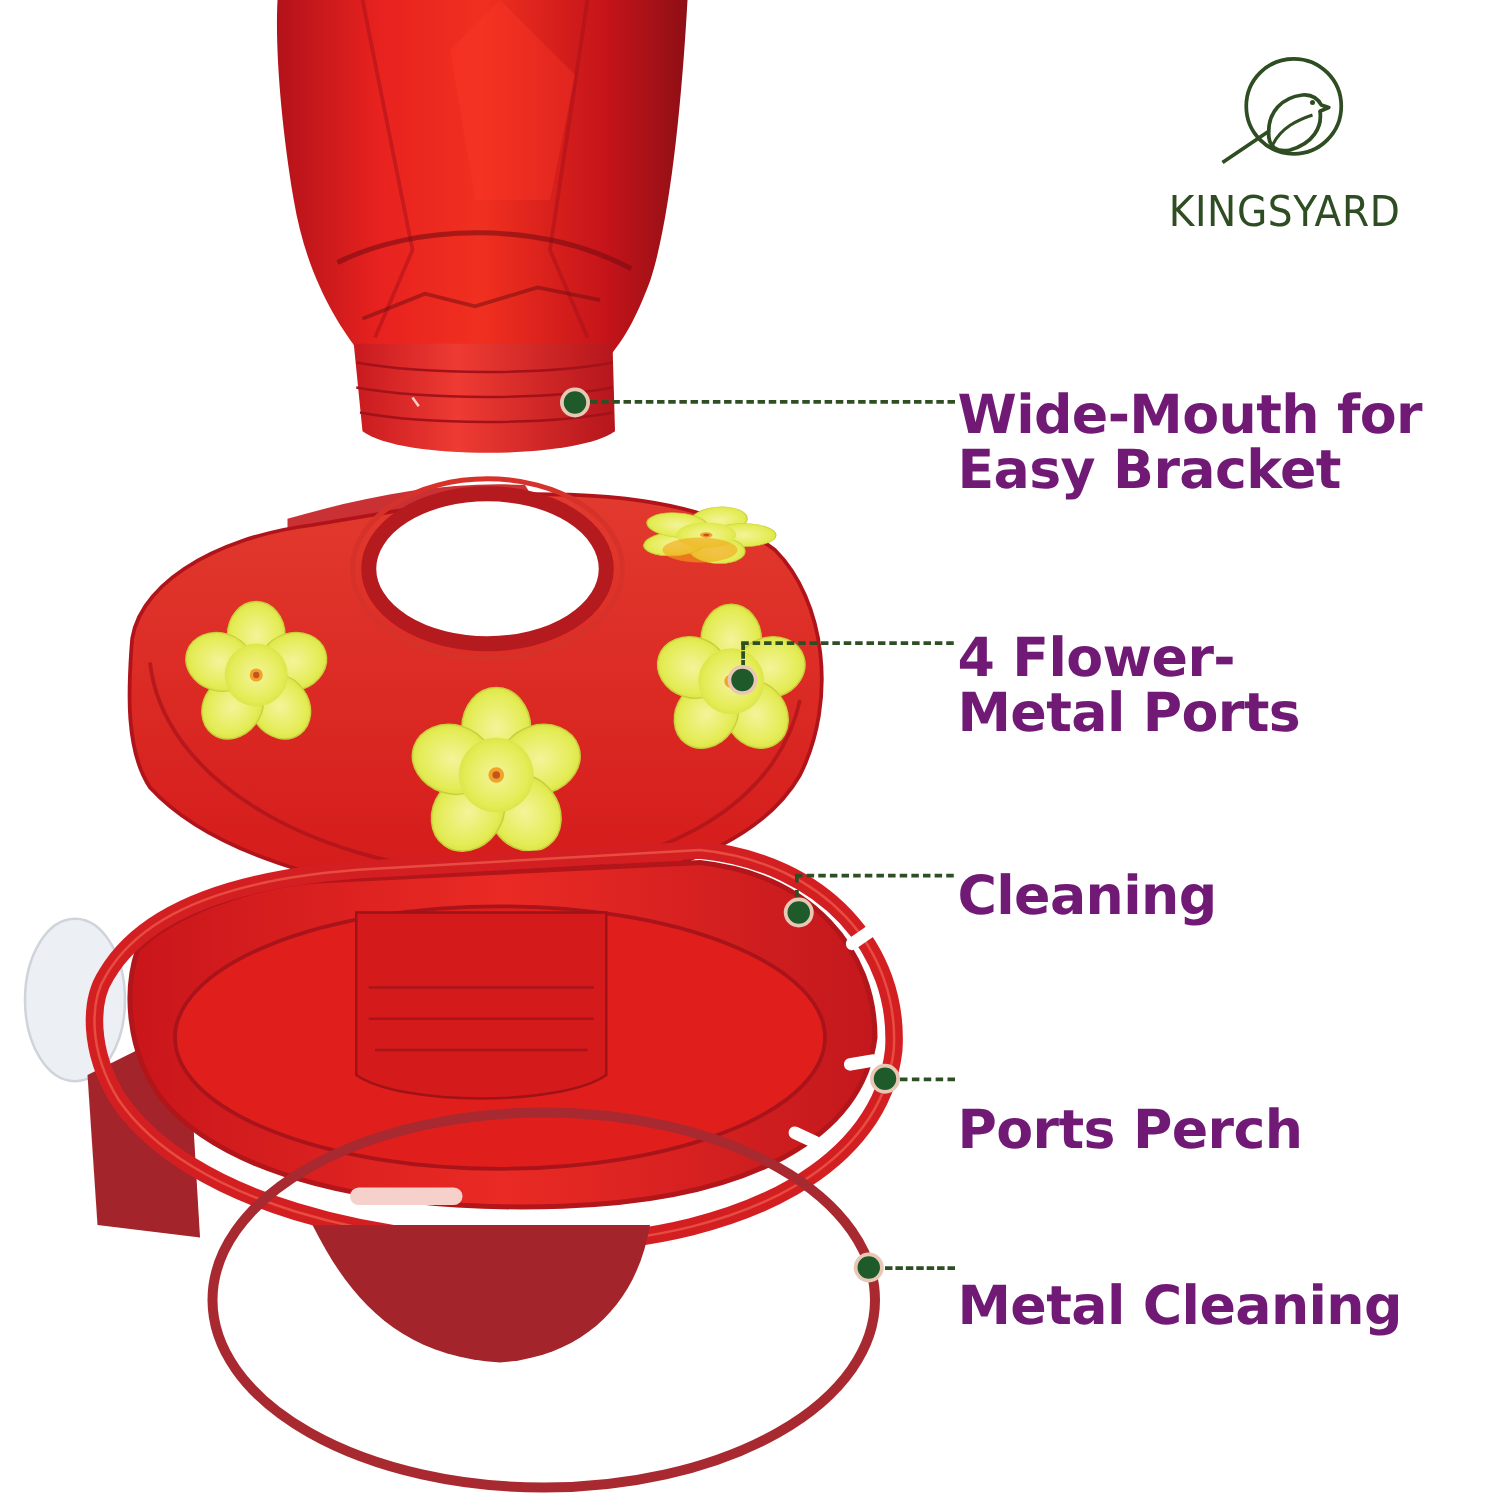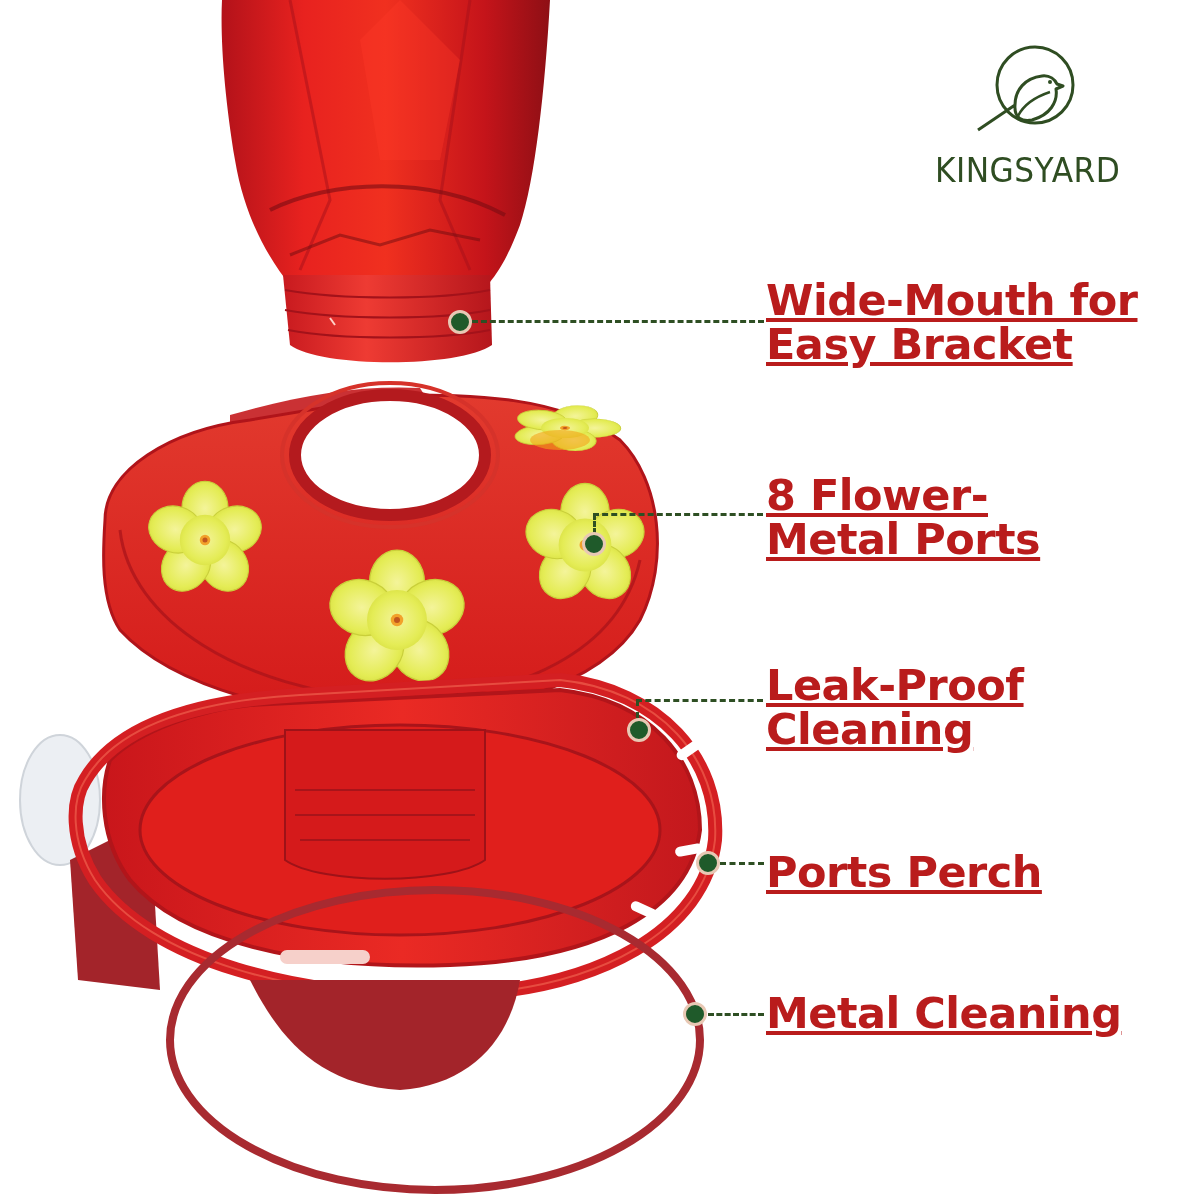--- a/index.html
+++ b/index.html
@@ -1,37 +1,38 @@
 <!DOCTYPE html>
 <html><head>
 <meta charset="utf-8">
 <style>
   html, body { margin:0; padding:0; }
   body {
     width:1200px; height:1200px; position:relative; overflow:hidden;
     background:#ffffff;
     font-family:"Liberation Sans", "DejaVu Sans", sans-serif;
   }
-  .abs { position:absolute;text-decoration:underline; }
+  .abs { position:absolute; }
 
   
   .logo { left:930px; top:40px; width:220px; height:150px; }
   .logo svg { position:absolute; left:40px; top:0; }
   .logo-text {
     position:absolute; left:5px; top:110px; width:215px;
     font-size:34px; letter-spacing:0.5px; color:#2f4d22;
     font-family:"DejaVu Sans", sans-serif; font-weight:normal;
     white-space:nowrap; transform:scaleX(0.92); transform-origin:left top;
   }
 
   
   .label {
-    color:#b91c1c; font-weight:bold; font-size:43px; line-height:44px;
+    color:#701a75; font-weight:bold; font-size:43px; line-height:44px;
     font-family:"DejaVu Sans", sans-serif; white-space:nowrap;
     letter-spacing:-0.5px;
+    margin-top:32px;
   }
   .dash { border-top:3px dashed #2e4f23; height:0; }
   .dash-v { border-left:3px dashed #2e4f23; width:0; }
   .dot {
     width:18px; height:18px; border-radius:50%;
     background:#1f5a2a; border:3px solid #e8c8b4; box-sizing:content-box;
   }
 
   
   .product { left:0; top:0; width:760px; height:1200px; }
@@ -149,29 +150,28 @@
 <div class="abs dash" style="left:472px;top:320px;width:292px;"></div>
 <div class="abs label" style="left:766px;top:278px;">
   <div>Wide-Mouth for</div>
   <div>Easy Bracket</div>
 </div>
 
 <div class="abs dash-v" style="left:593px;top:514px;height:20px;"></div>
 <div class="abs dash" style="left:593px;top:513px;width:170px;"></div>
 <div class="abs dot" style="left:582px;top:532px;"></div>
 <div class="abs label" style="left:766px;top:473px;">
-  <div>8 Flower-</div>
+  <div>4 Flower-</div>
   <div>Metal Ports</div>
 </div>
 
 <div class="abs dash-v" style="left:636px;top:700px;height:18px;"></div>
 <div class="abs dash" style="left:636px;top:699px;width:127px;"></div>
 <div class="abs dot" style="left:627px;top:718px;"></div>
 <div class="abs label" style="left:766px;top:663px;">
-  <div>Leak-Proof</div>
   <div>Cleaning</div>
 </div>
 
 <div class="abs dot" style="left:696px;top:851px;"></div>
 <div class="abs dash" style="left:720px;top:862px;width:44px;"></div>
 <div class="abs label" style="left:766px;top:850px;">
   <div>Ports Perch</div>
 </div>
 
 <div class="abs dot" style="left:683px;top:1002px;"></div>

